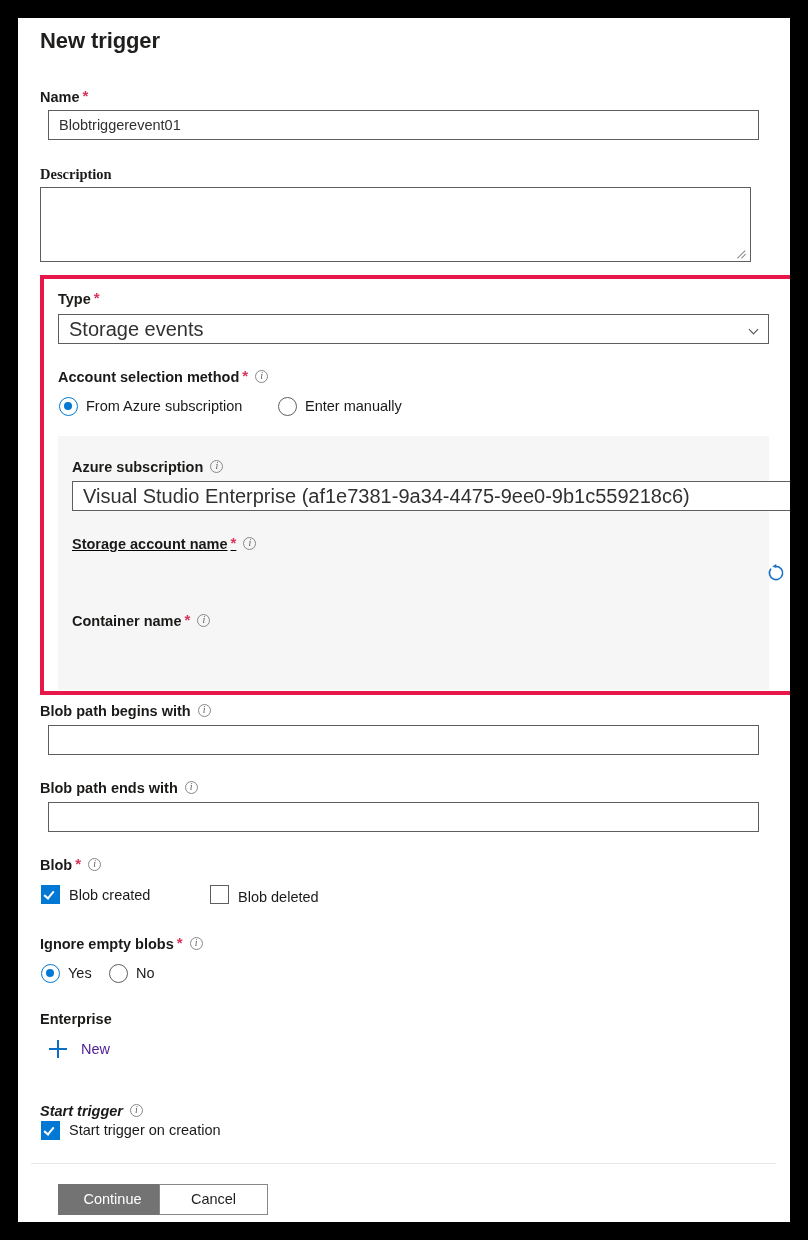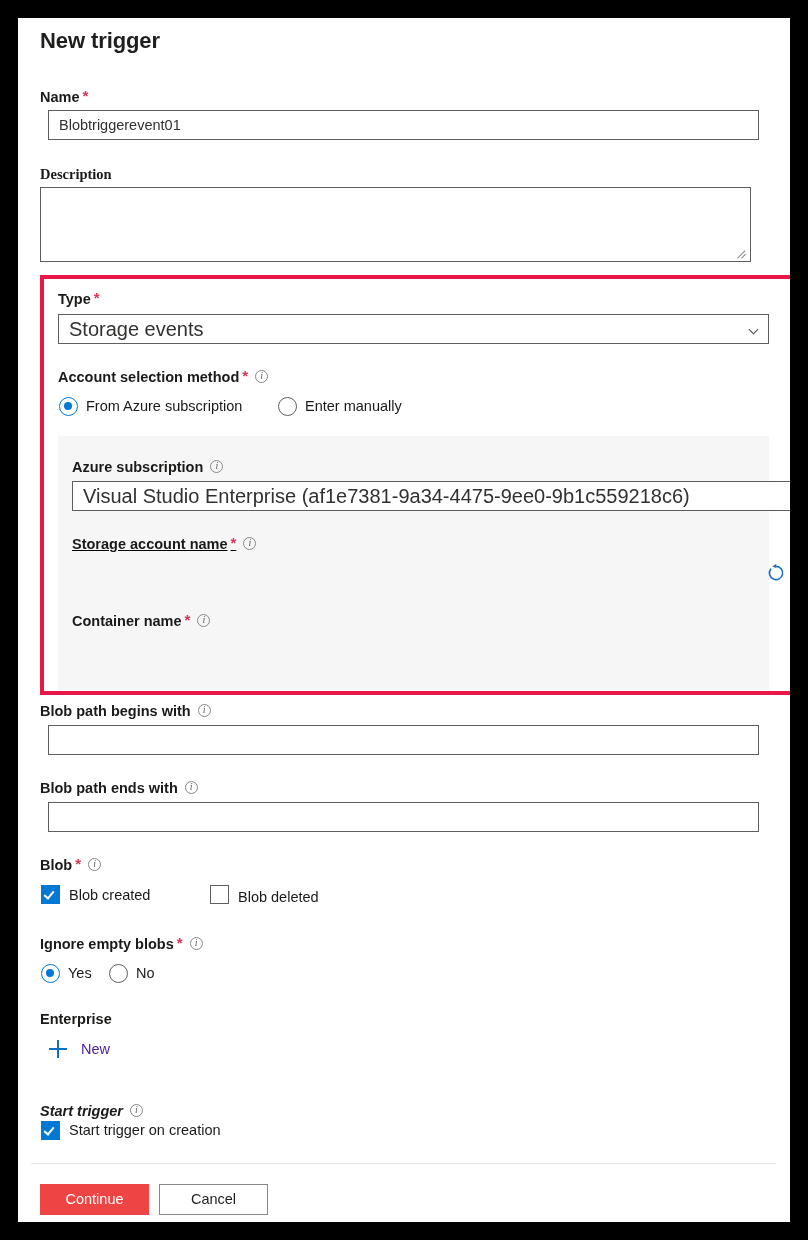--- a/index.html
+++ b/index.html
@@ -185,27 +185,28 @@
   }
   .plus .h { left: 0; top: 8px; width: 18px; height: 1.6px; }
   .plus .v { left: 8px; top: 0; width: 1.6px; height: 18px; }
   .divider {
     position: absolute;
     background: #e6e6e6;
     height: 1px;
   }
   .btn-primary {
     position: absolute;
-    background: #ef4444;
+    background: #737373;
     color: #ffffff;
     font-size: 14.5px;
     text-align: center;
     height: 31px;
     line-height: 31px;
     border: none;
+    margin-left: 18px;
   }
   .btn-secondary {
     position: absolute;
     background: #ffffff;
     color: #201f1e;
     font-size: 14.5px;
     text-align: center;
     height: 31px;
     line-height: 29px;
     border: 1px solid #8a8886;

